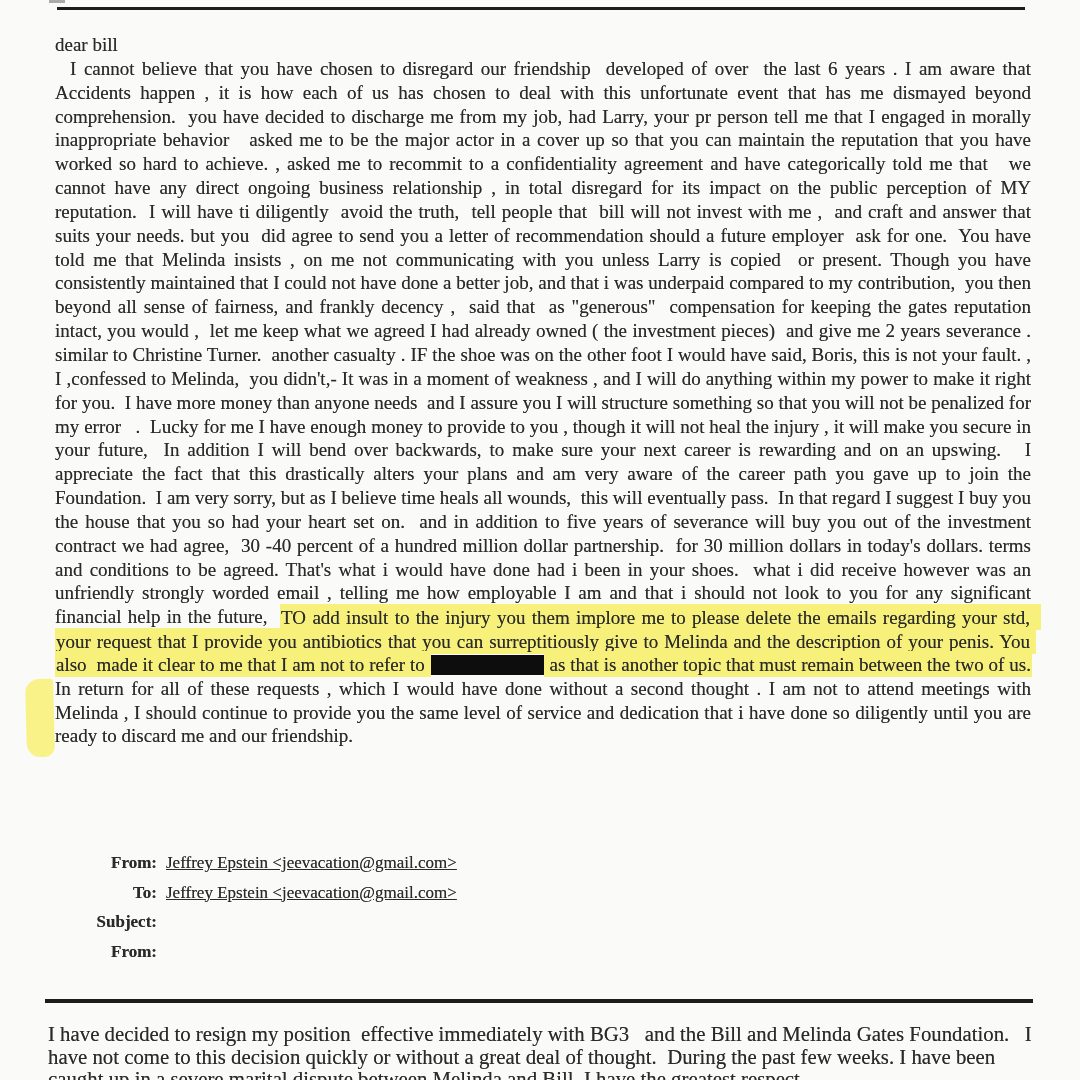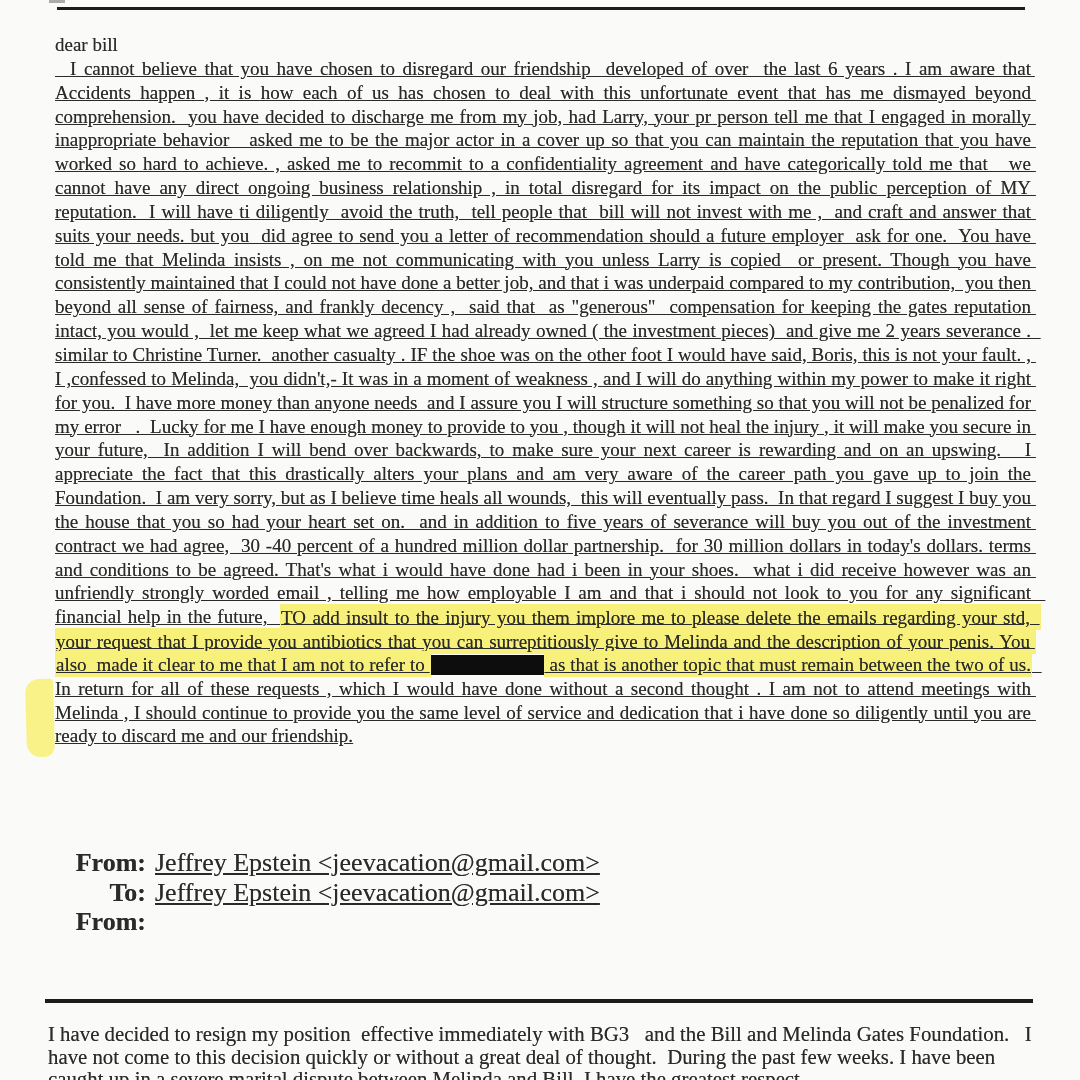--- a/index.html
+++ b/index.html
@@ -28,21 +28,20 @@
   }
   .body-text{
     position:absolute;left:55px;top:33px;width:976px;
     font-size:19px;line-height:23.85px;
     text-shadow:0 0 0.5px rgba(40,40,40,.6);
   }
   .salutation{white-space:pre-wrap;}
   .paragraph{
     text-align:justify;
     white-space:pre-wrap;
-    text-decoration:underline;
   }
   .hl{
     background:var(--hl);
     padding:2.5px 1px;
     box-decoration-break:clone;
     -webkit-box-decoration-break:clone;
   }
   .redaction{
     display:inline-block;
     width:113px;height:20px;
@@ -50,22 +49,22 @@
     vertical-align:-4px;
   }
   .margin-stroke{
     position:absolute;left:26px;top:679px;width:28px;height:78px;
     background:var(--hl);
     border-radius:14px 4px 10px 14px;
     opacity:.9;
     transform:rotate(-1.5deg);
   }
   .email-headers{
-    position:absolute;left:49px;top:848px;width:700px;
-    font-size:26px;
+    position:absolute;left:60px;top:848px;width:700px;
+    font-size:17px;
     text-shadow:0 0 0.5px rgba(40,40,40,.6);
   }
   .hdr-row{display:flex;line-height:29.5px;}
   .hdr-label{
     width:97px;text-align:right;font-weight:bold;
     flex:0 0 97px;padding-right:9px;
   }
   .hdr-value{white-space:pre;text-decoration:underline;}
   .mid-rule{
     position:absolute;left:45px;top:999px;width:988px;height:4px;
@@ -96,20 +95,24 @@
   <div class="email-headers">
       <div class="hdr-row">
         <span class="hdr-label">From:</span>
         <span class="hdr-value">Jeffrey Epstein &lt;jeevacation@gmail.com&gt;</span>
       </div>
       <div class="hdr-row">
         <span class="hdr-label">To:</span>
         <span class="hdr-value">Jeffrey Epstein &lt;jeevacation@gmail.com&gt;</span>
       </div>
       <div class="hdr-row">
+        <span class="hdr-label">Subject:</span>
+        <span class="hdr-value"></span>
+      </div>
+      <div class="hdr-row">
         <span class="hdr-label">From:</span>
       </div>
     </div>
 
   <div class="mid-rule"></div>
 
   <div class="closing">I have decided to resign my position  effective immediately with BG3   and the Bill and Melinda Gates Foundation.   I have not come to this decision quickly or without a great deal of thought.  During the past few weeks. I have been caught up in a severe marital dispute between Melinda and Bill. I have the greatest respect</div>
 
 </div>
 

